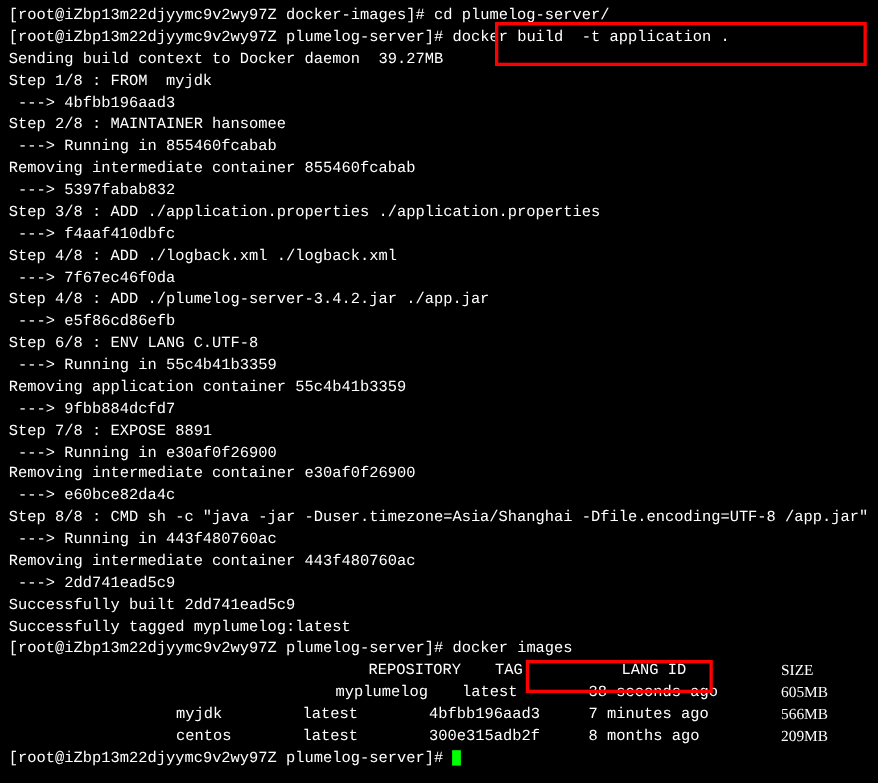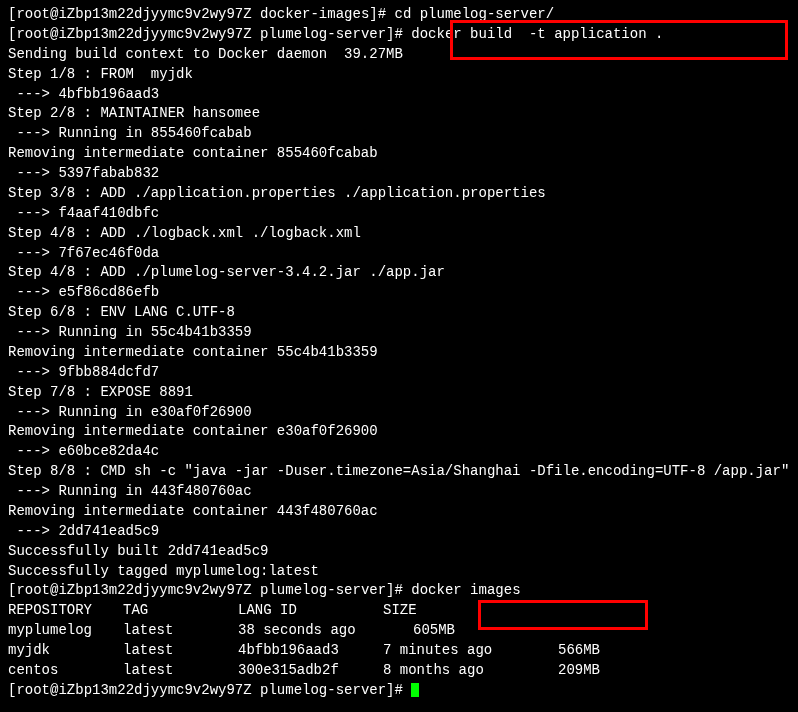--- a/index.html
+++ b/index.html
@@ -41,26 +41,27 @@
     }
     .cursor {
       display: inline-block;
       width: 8px;
       height: 14px;
       background: #00ff00;
       vertical-align: middle;
     }
     .table-row {
       display: flex;
+      justify-content: flex-end;
     }
     .col-repo { width: 115px; }
     .col-tag { width: 115px; }
     .col-image { width: 145px; }
     .col-created { width: 175px; }
-    .col-size { width: 80px; }
+    .col-size { width: 80px; font-family: Liberation Serif, serif; }
   </style>
 </head>
 <body>
 
 <div class="line">[<span>root</span>@<span>iZbp13m22djyymc9v2wy97Z</span> <span>docker-images</span>]# <span>cd plumelog-server/</span></div>
 <div class="line">[<span>root</span>@<span>iZbp13m22djyymc9v2wy97Z</span> <span>plumelog-server</span>]# <span>docker build  -t application .</span></div>
 <div class="line">Sending build context to Docker daemon  39.27MB</div>
 <div class="line">Step 1/8 : FROM  myjdk</div>
 <div class="line"> ---&gt; 4bfbb196aad3</div>
 <div class="line">Step 2/8 : MAINTAINER hansomee</div>
@@ -68,21 +69,21 @@
 <div class="line">Removing intermediate container 855460fcabab</div>
 <div class="line"> ---&gt; 5397fabab832</div>
 <div class="line">Step 3/8 : ADD ./application.properties ./application.properties</div>
 <div class="line"> ---&gt; f4aaf410dbfc</div>
 <div class="line">Step 4/8 : ADD ./logback.xml ./logback.xml</div>
 <div class="line"> ---&gt; 7f67ec46f0da</div>
 <div class="line">Step 4/8 : ADD ./plumelog-server-3.4.2.jar ./app.jar</div>
 <div class="line"> ---&gt; e5f86cd86efb</div>
 <div class="line">Step 6/8 : ENV LANG C.UTF-8</div>
 <div class="line"> ---&gt; Running in 55c4b41b3359</div>
-<div class="line">Removing intermediate container 55c4b41b3359</div>
+<div class="line">Removing application container 55c4b41b3359</div>
 <div class="line"> ---&gt; 9fbb884dcfd7</div>
 <div class="line">Step 7/8 : EXPOSE 8891</div>
 <div class="line"> ---&gt; Running in e30af0f26900</div>
 <div class="line">Removing intermediate container e30af0f26900</div>
 <div class="line"> ---&gt; e60bce82da4c</div>
 <div class="line">Step 8/8 : CMD sh -c "java -jar -Duser.timezone=Asia/Shanghai -Dfile.encoding=UTF-8 /app.jar"</div>
 <div class="line"> ---&gt; Running in 443f480760ac</div>
 <div class="line">Removing intermediate container 443f480760ac</div>
 <div class="line"> ---&gt; 2dd741ead5c9</div>
 <div class="line">Successfully built 2dd741ead5c9</div>

